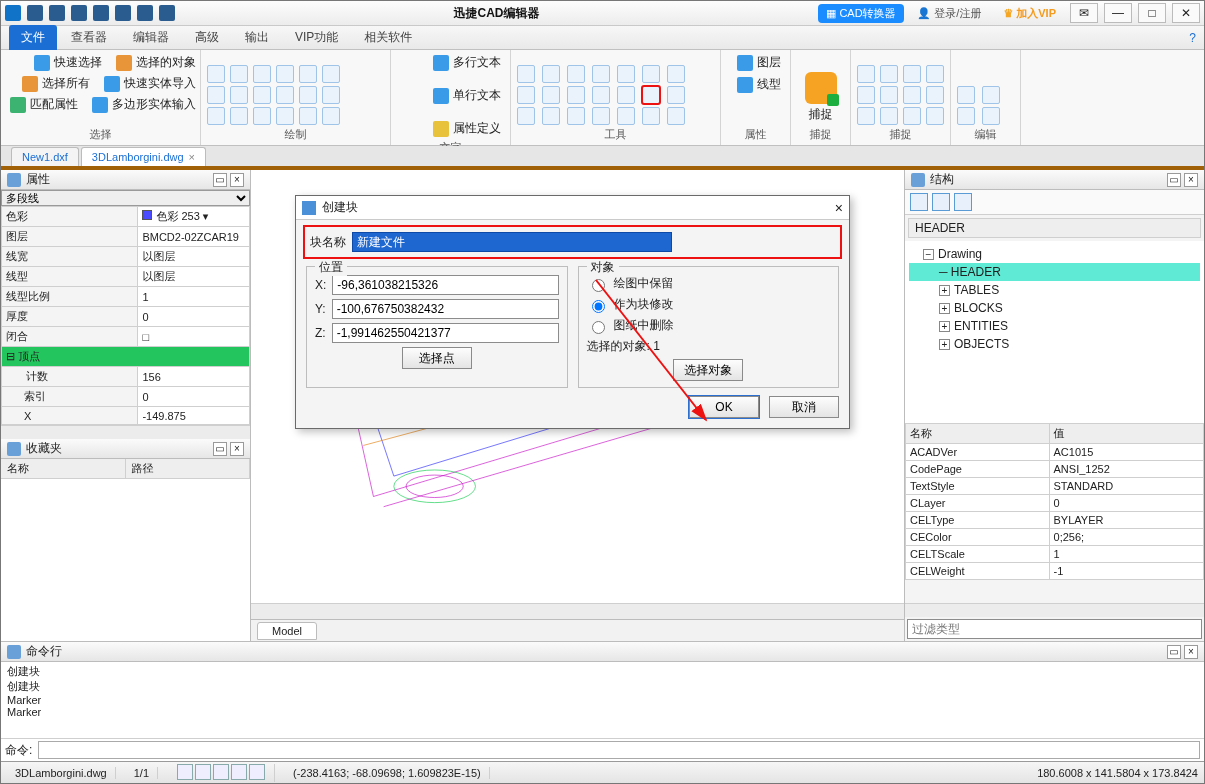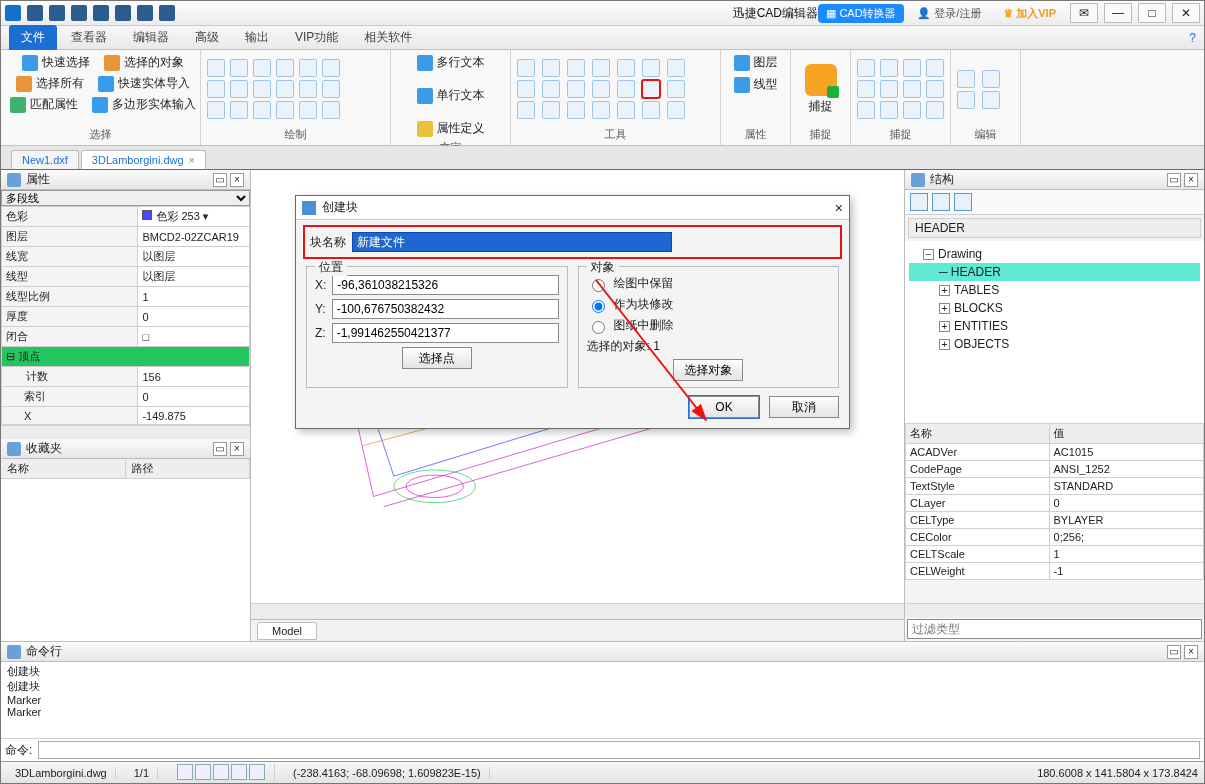--- a/index.html
+++ b/index.html
@@ -3,57 +3,57 @@
 <meta charset="utf-8">
 <style>
 html,body{margin:0;padding:0;font-family:"Microsoft YaHei",Arial,sans-serif;font-size:12px;color:#222;background:#f4f4f4;overflow:hidden}
 *{box-sizing:border-box}
 .app{width:1205px;height:784px;border:1px solid #777;background:#f0f0f0;position:relative;display:flex;flex-direction:column}
 
 .title-bar{height:25px;background:linear-gradient(#fdfdfd,#ececec);display:flex;align-items:center;border-bottom:1px solid #c9c9c9;padding:0 4px}
 .qat{display:flex;gap:6px;align-items:center}
 .qat-ico{width:16px;height:16px;background:#1173c7;border-radius:2px;display:inline-block}
 .qat-ico.dk{background:#2b5c8f}
-.app-title{flex:1;text-align:right;font-weight:normal;color:#111}
+.app-title{flex:1;text-align:center;font-weight:bold;color:#111}
 .title-right{display:flex;align-items:center;gap:6px}
 .pill{border-radius:4px;padding:2px 8px;font-size:11px;display:flex;align-items:center;gap:3px}
 .pill-blue{background:#1a8cff;color:#fff}
 .pill-gray{color:#555}
 .pill-vip{color:#f59a1c;font-weight:bold}
 .win-btn{width:28px;height:20px;border:1px solid #bbb;background:#fafafa;display:flex;align-items:center;justify-content:center}
 .crown{color:#f5a623}
 
 .menu{height:24px;display:flex;align-items:center;padding-left:8px;gap:2px;border-bottom:1px solid #c0c0c0;background:linear-gradient(#f7f7f7,#e9e9e9)}
 .menu .tab{padding:4px 12px;font-size:12px;color:#444;cursor:pointer}
 .menu .tab.active{background:#1b6fd4;color:#fff;border-radius:3px 3px 0 0}
 .menu .help{margin-left:auto;margin-right:8px;color:#1b6fd4}
 
 .ribbon{height:96px;background:#f8f8f8;border-bottom:1px solid #c0c0c0;display:flex}
 .rib-group{border-right:1px solid #d4d4d4;display:flex;flex-direction:column;padding:3px 6px}
-.rib-body{flex:1;display:flex;gap:4px;align-items:center;flex-wrap:wrap}
+.rib-body{flex:1;display:flex;gap:4px;align-items:flex-end;flex-wrap:wrap}
 .rib-title{text-align:center;font-size:11px;color:#555;padding-top:2px}
 .rib-btn{display:flex;align-items:center;gap:4px;padding:1px 3px;font-size:12px;white-space:nowrap}
 .ico16{width:16px;height:16px;display:inline-block;border-radius:2px}
 .ico-bl{background:#3a9be8}
 .ico-or{background:#e8953a}
 .ico-gr{background:#3cb371}
 .ico-yl{background:#e8c23a}
 .rib-grid{display:grid;grid-template-columns:repeat(6,20px);gap:3px}
 .rib-grid .mini{width:18px;height:18px;border:1px solid #9fc4e8;background:#eaf3fb;border-radius:2px}
 .big-btn{display:flex;flex-direction:column;align-items:center;gap:2px;padding:2px 4px}
 .big-ico{width:32px;height:32px;background:#f6a222;border-radius:6px;position:relative}
 .big-ico::after{content:"";position:absolute;right:-2px;bottom:-2px;width:12px;height:12px;background:#1cae3f;border-radius:2px}
 .hl{outline:2px solid #e11;outline-offset:-1px}
 
 .workspace{flex:1;display:flex;min-height:0}
 .left-col{width:250px;display:flex;flex-direction:column;border-right:1px solid #bcbcbc;background:#f4f4f4}
 .right-col{width:300px;display:flex;flex-direction:column;border-left:1px solid #bcbcbc;background:#f4f4f4}
 .center-col{flex:1;display:flex;flex-direction:column;position:relative;background:#fff}
 
-.file-tabs{height:24px;display:flex;align-items:flex-end;padding-left:10px;gap:2px;background:#e6e6e6;border-bottom:1px solid #a16207}
+.file-tabs{height:24px;display:flex;align-items:flex-end;padding-left:10px;gap:2px;background:#e6e6e6;border-bottom:4px solid #a16207}
 .file-tab{padding:3px 10px;border:1px solid #bcbcbc;border-bottom:none;background:#f4f4f4;border-radius:3px 3px 0 0;font-size:11px;color:#1b6fd4;display:flex;gap:5px;align-items:center}
 .file-tab.active{background:#fff}
 .ftx{color:#888;cursor:pointer}
 
 .panel-hd{height:20px;background:linear-gradient(#fbfbfb,#e6e6e6);border-bottom:1px solid #bcbcbc;display:flex;align-items:center;padding:0 6px;gap:5px;font-size:12px}
 .panel-hd .pico{width:14px;height:14px;background:#6aa0d8;border-radius:2px}
 .panel-hd .pctrl{margin-left:auto;display:flex;gap:3px}
 .panel-hd .pctrl span{width:14px;height:14px;border:1px solid #9a9a9a;background:#fff;font-size:10px;text-align:center;line-height:12px;cursor:pointer}
 
 .prop-tbl{width:100%;border-collapse:collapse;font-size:11px;background:#fff}

